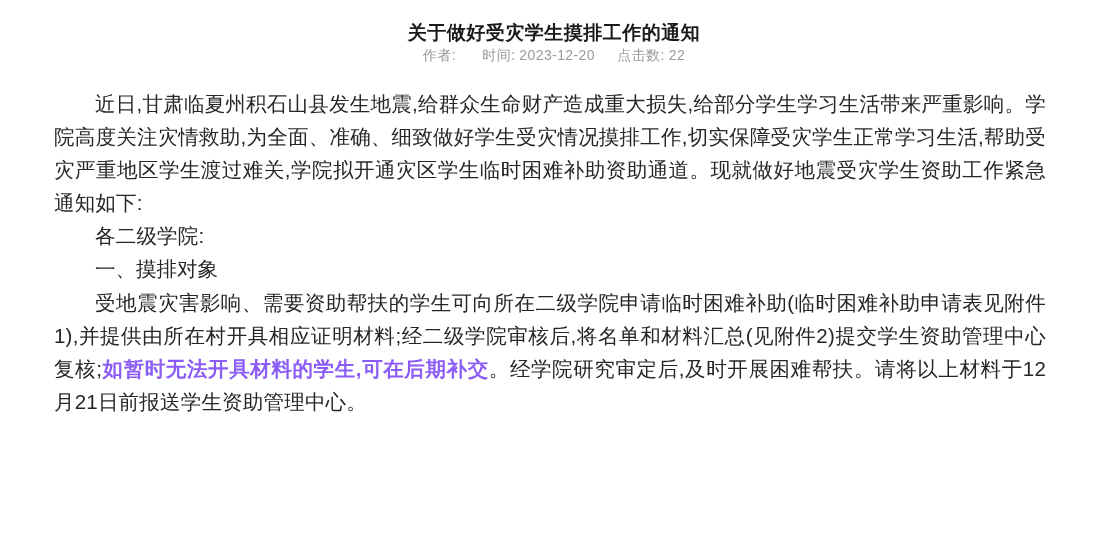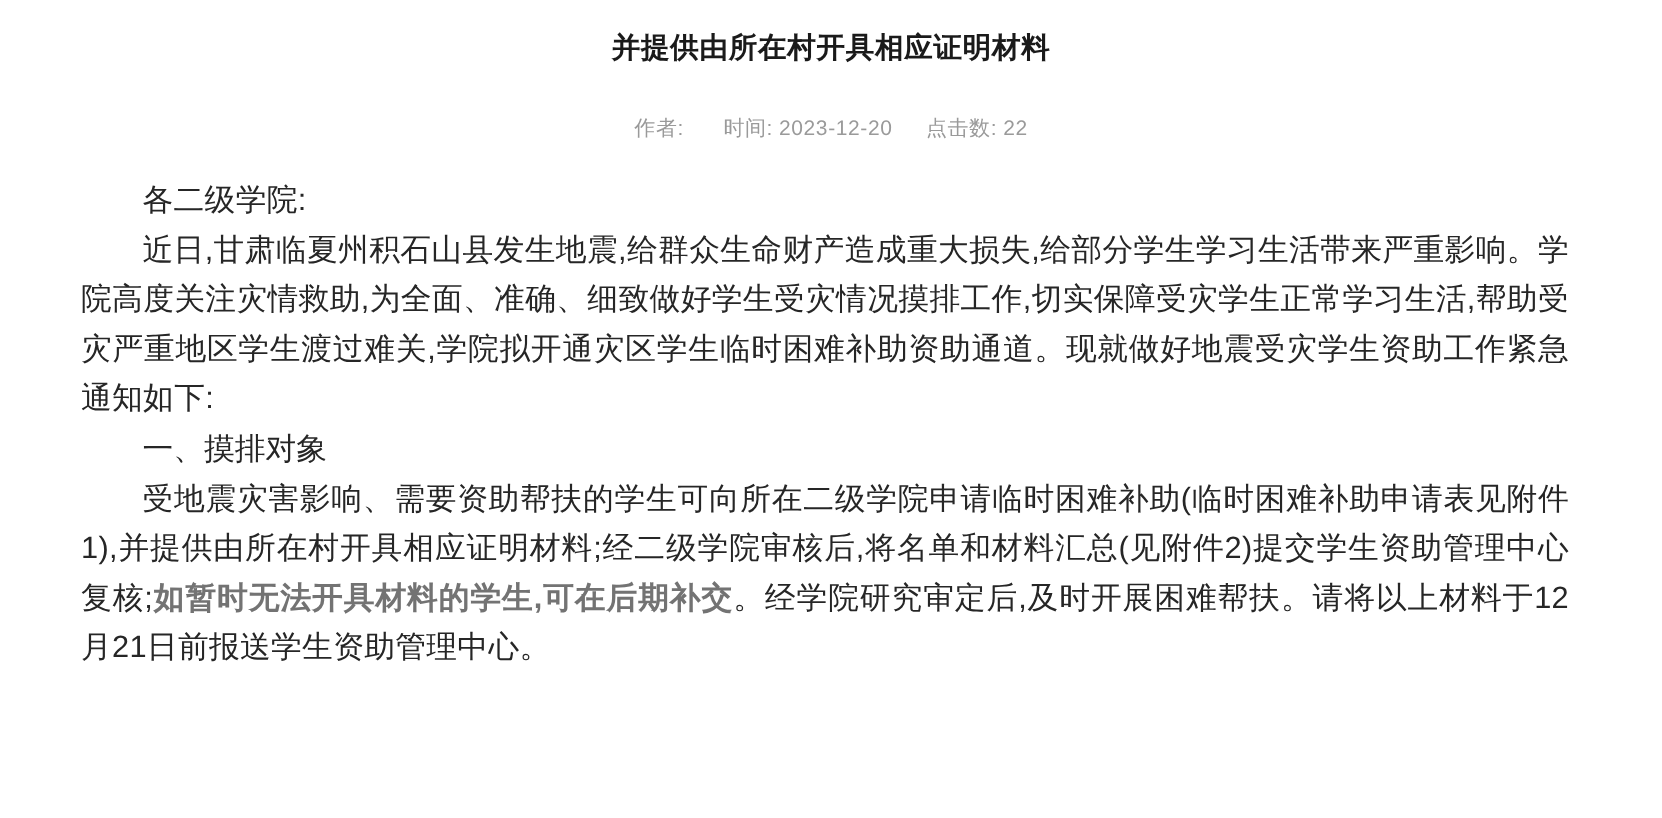--- a/index.html
+++ b/index.html
@@ -27,21 +27,20 @@
     font-weight: bold;
     color: #1a1a1a;
     letter-spacing: 0.5px;
     padding-top: 20px;
     line-height: 1.4;
   }
   .meta-row {
     text-align: center;
     font-size: 14px;
     color: #9a9a9a;
-    margin-top: 30px;
     letter-spacing: 0.4px;
   }
   .meta-row span {
     display: inline-block;
   }
   .meta-author {
     margin-right: 18px;
   }
   .meta-time {
     margin-right: 18px;
@@ -70,46 +69,47 @@
   }
   .indent-1 {
     text-indent: 2em;
   }
   .heading-line {
     text-indent: 2em;
     font-size: 20.5px;
     line-height: 1.62;
     color: #262626;
     margin: 0;
+    font-family: Liberation Serif, serif;
   }
   .bold-seg {
     font-weight: bold;
-    color: #737373;
+    color: #8b5cf6;
   }
 </style>
 </head>
 <body>
 
 <div class="page">
 
-  <div class="doc-title">并提供由所在村开具相应证明材料</div>
+  <div class="doc-title">关于做好受灾学生摸排工作的通知</div>
 
   <div class="meta-row">
     <span class="meta-author"><span class="meta-label">作者:</span><span></span></span>
     <span class="meta-time"><span class="meta-label">时间:</span><span>2023-12-20</span></span>
     <span class="meta-views"><span class="meta-label">点击数:</span><span>22</span></span>
   </div>
 
   <div class="divider"></div>
 
   <div class="body-wrap">
 
+    <p class="para indent-2">近日,甘肃临夏州积石山县发生地震,给群众生命财产造成重大损失,给部分学生学习生活带来严重影响。学院高度关注灾情救助,为全面、准确、细致做好学生受灾情况摸排工作,切实保障受灾学生正常学习生活,帮助受灾严重地区学生渡过难关,学院拟开通灾区学生临时困难补助资助通道。现就做好地震受灾学生资助工作紧急通知如下:</p>
+
     <p class="para indent-1">各二级学院:</p>
-
-    <p class="para indent-2">近日,甘肃临夏州积石山县发生地震,给群众生命财产造成重大损失,给部分学生学习生活带来严重影响。学院高度关注灾情救助,为全面、准确、细致做好学生受灾情况摸排工作,切实保障受灾学生正常学习生活,帮助受灾严重地区学生渡过难关,学院拟开通灾区学生临时困难补助资助通道。现就做好地震受灾学生资助工作紧急通知如下:</p>
 
     <p class="heading-line">一、摸排对象</p>
 
 
 
     <p class="para indent-2"><span>受地震灾害影响、需要资助帮扶的学生可向所在二级学院申请临时困难补助(临时困难补助申请表见附件1),并提供由所在村开具相应证明材料;经二级学院审核后,将名单和材料汇总(见附件2)提交学生资助管理中心复核;</span><span class="bold-seg">如暂时无法开具材料的学生,可在后期补交</span><span>。经学院研究审定后,及时开展困难帮扶。请将以上材料于12月21日前报送学生资助管理中心。</span></p>
 
   </div>
 
 </div>

